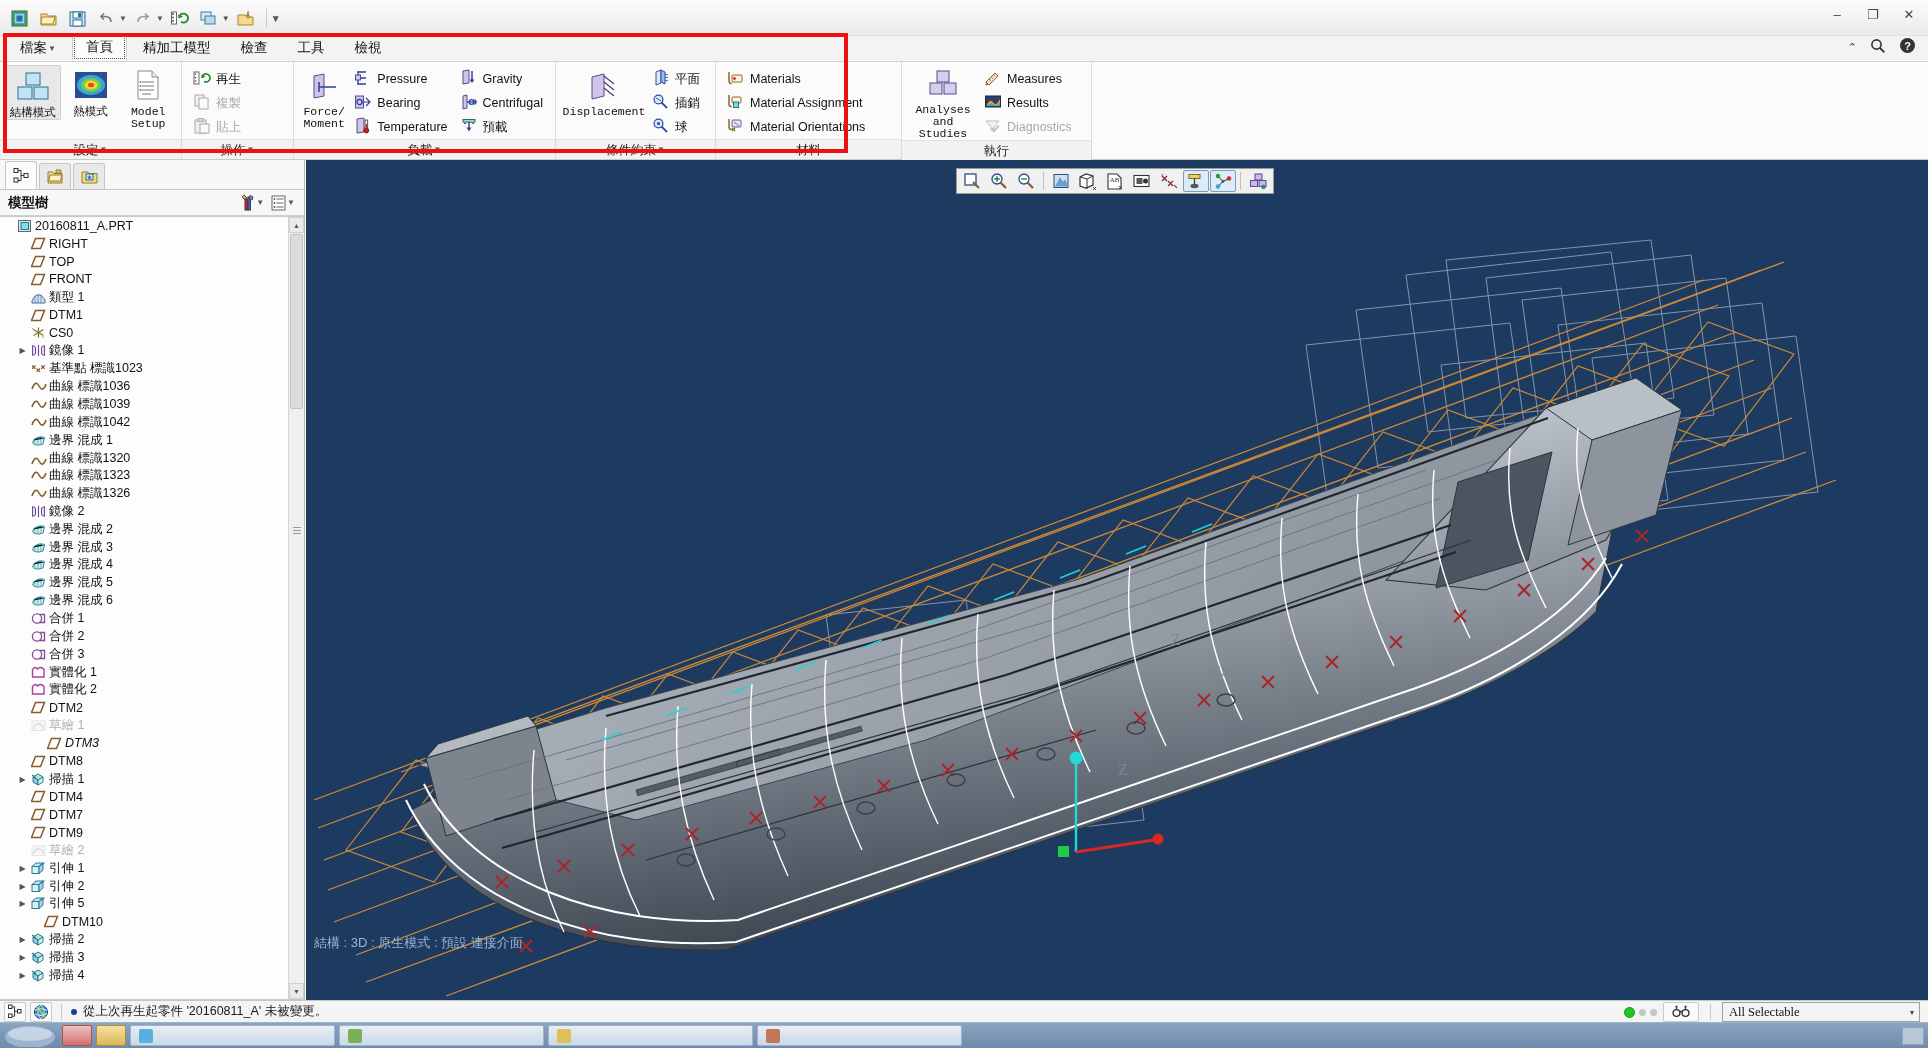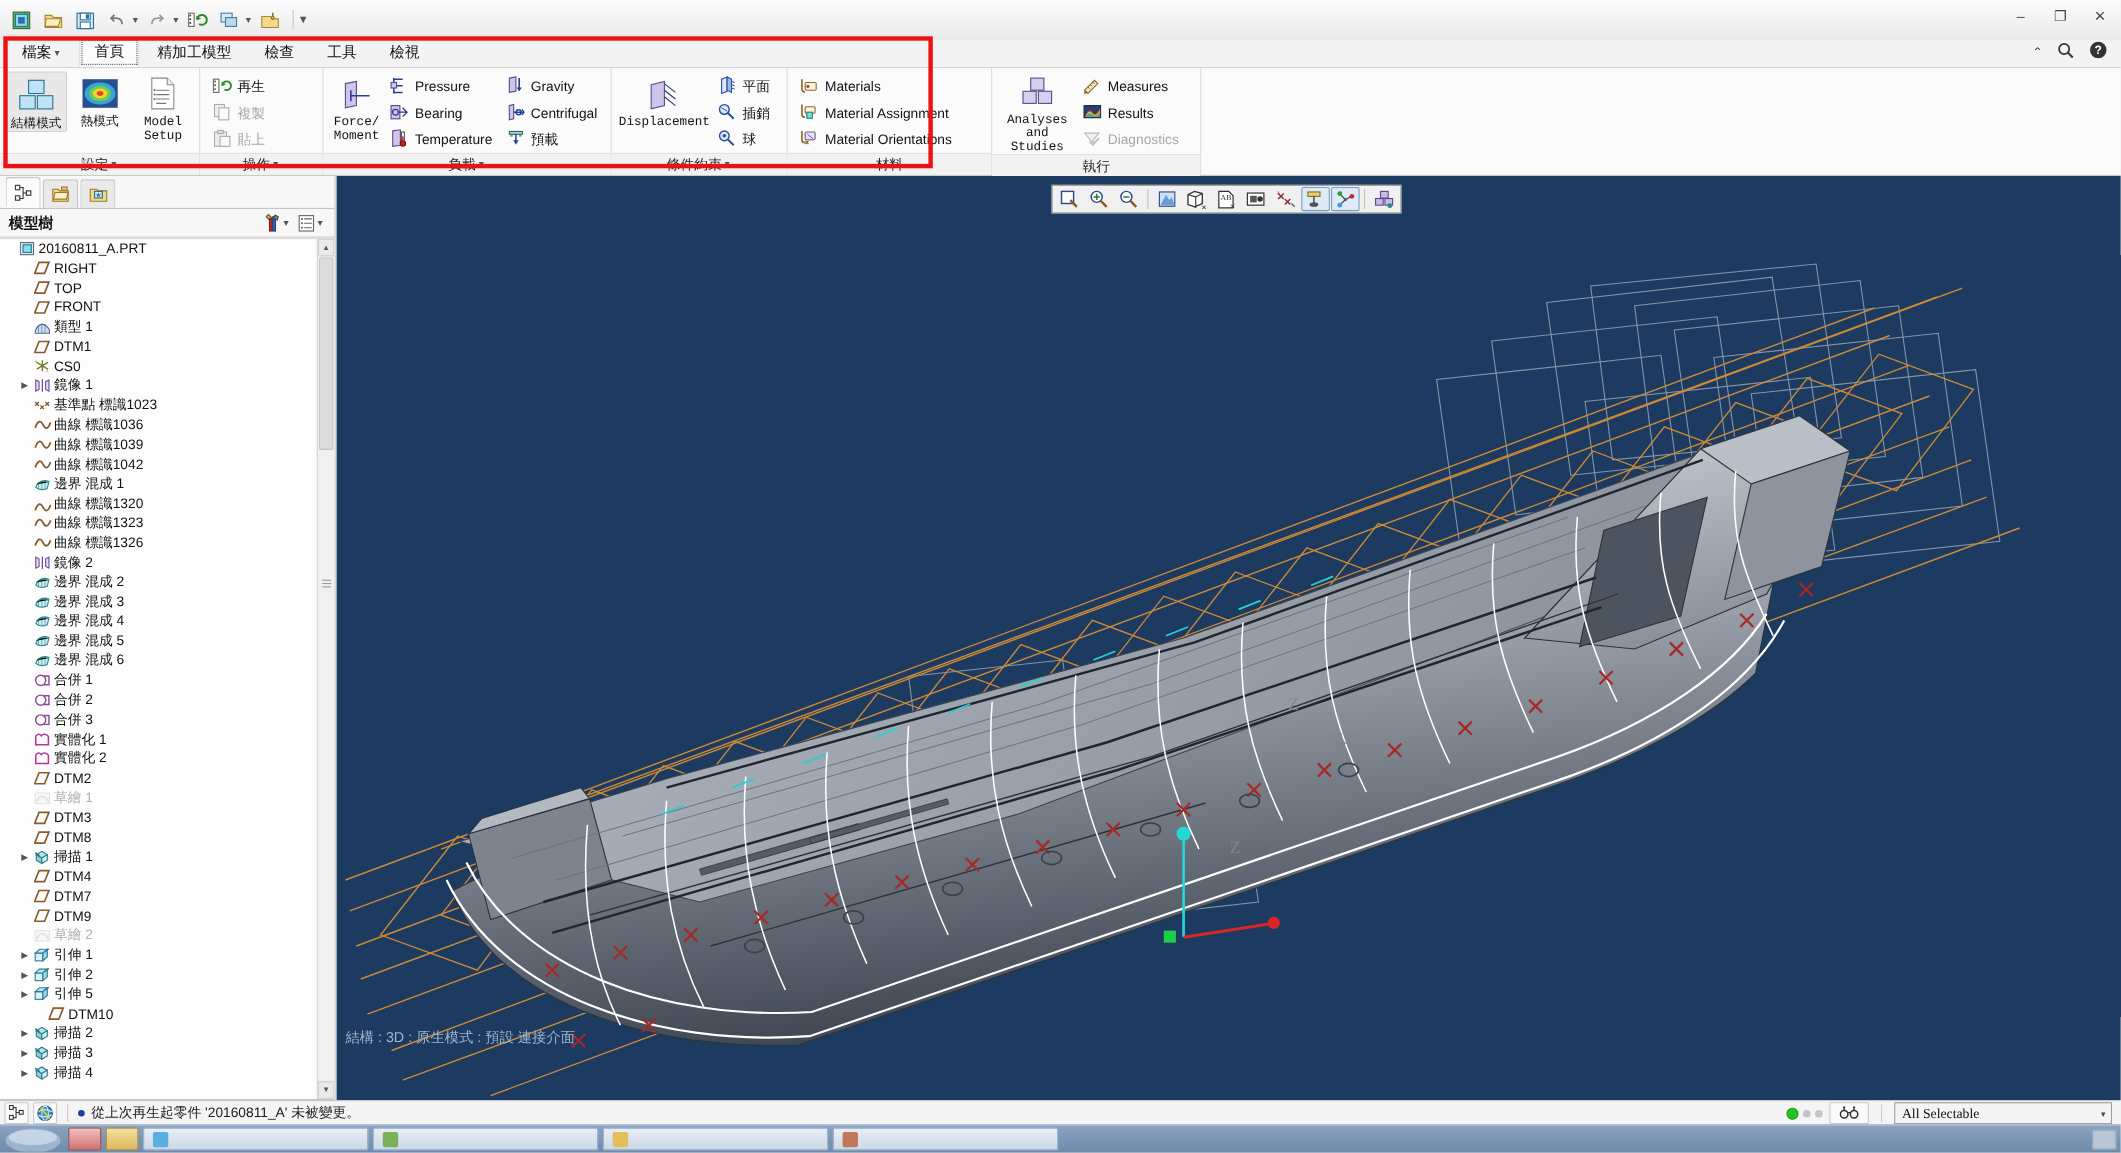--- a/index.html
+++ b/index.html
@@ -1012,21 +1012,21 @@
                 <path d="M2 10 C5 3, 10 3, 13 10" fill="none" stroke="#b8b8b8" stroke-width="1.3"></path>
                 <g fill="#c8c8c8">
                   <circle cx="4" cy="8" r="0.6"></circle>
                   <circle cx="7.5" cy="6" r="0.6"></circle>
                   <circle cx="11" cy="8" r="0.6"></circle>
                 </g>
               </svg>
             </span>
             <span class="tlabel">草繪 1</span>
           </div>
-          <div class="tnode" style="padding-left: 16px;">
+          <div class="tnode" style="padding-left: 32px; font-style: italic;">
             <span class="arrow"></span>
             <span class="ti">
               <svg width="15" height="13" viewBox="0 0 15 13">
                 <path d="M4.5 1.5h9l-4 10h-9z" fill="none" stroke="#8a5a2a" stroke-width="1.5"></path>
               </svg>
             </span>
             <span class="tlabel">DTM3</span>
           </div>
           <div class="tnode" style="padding-left: 16px;">
             <span class="arrow"></span>

